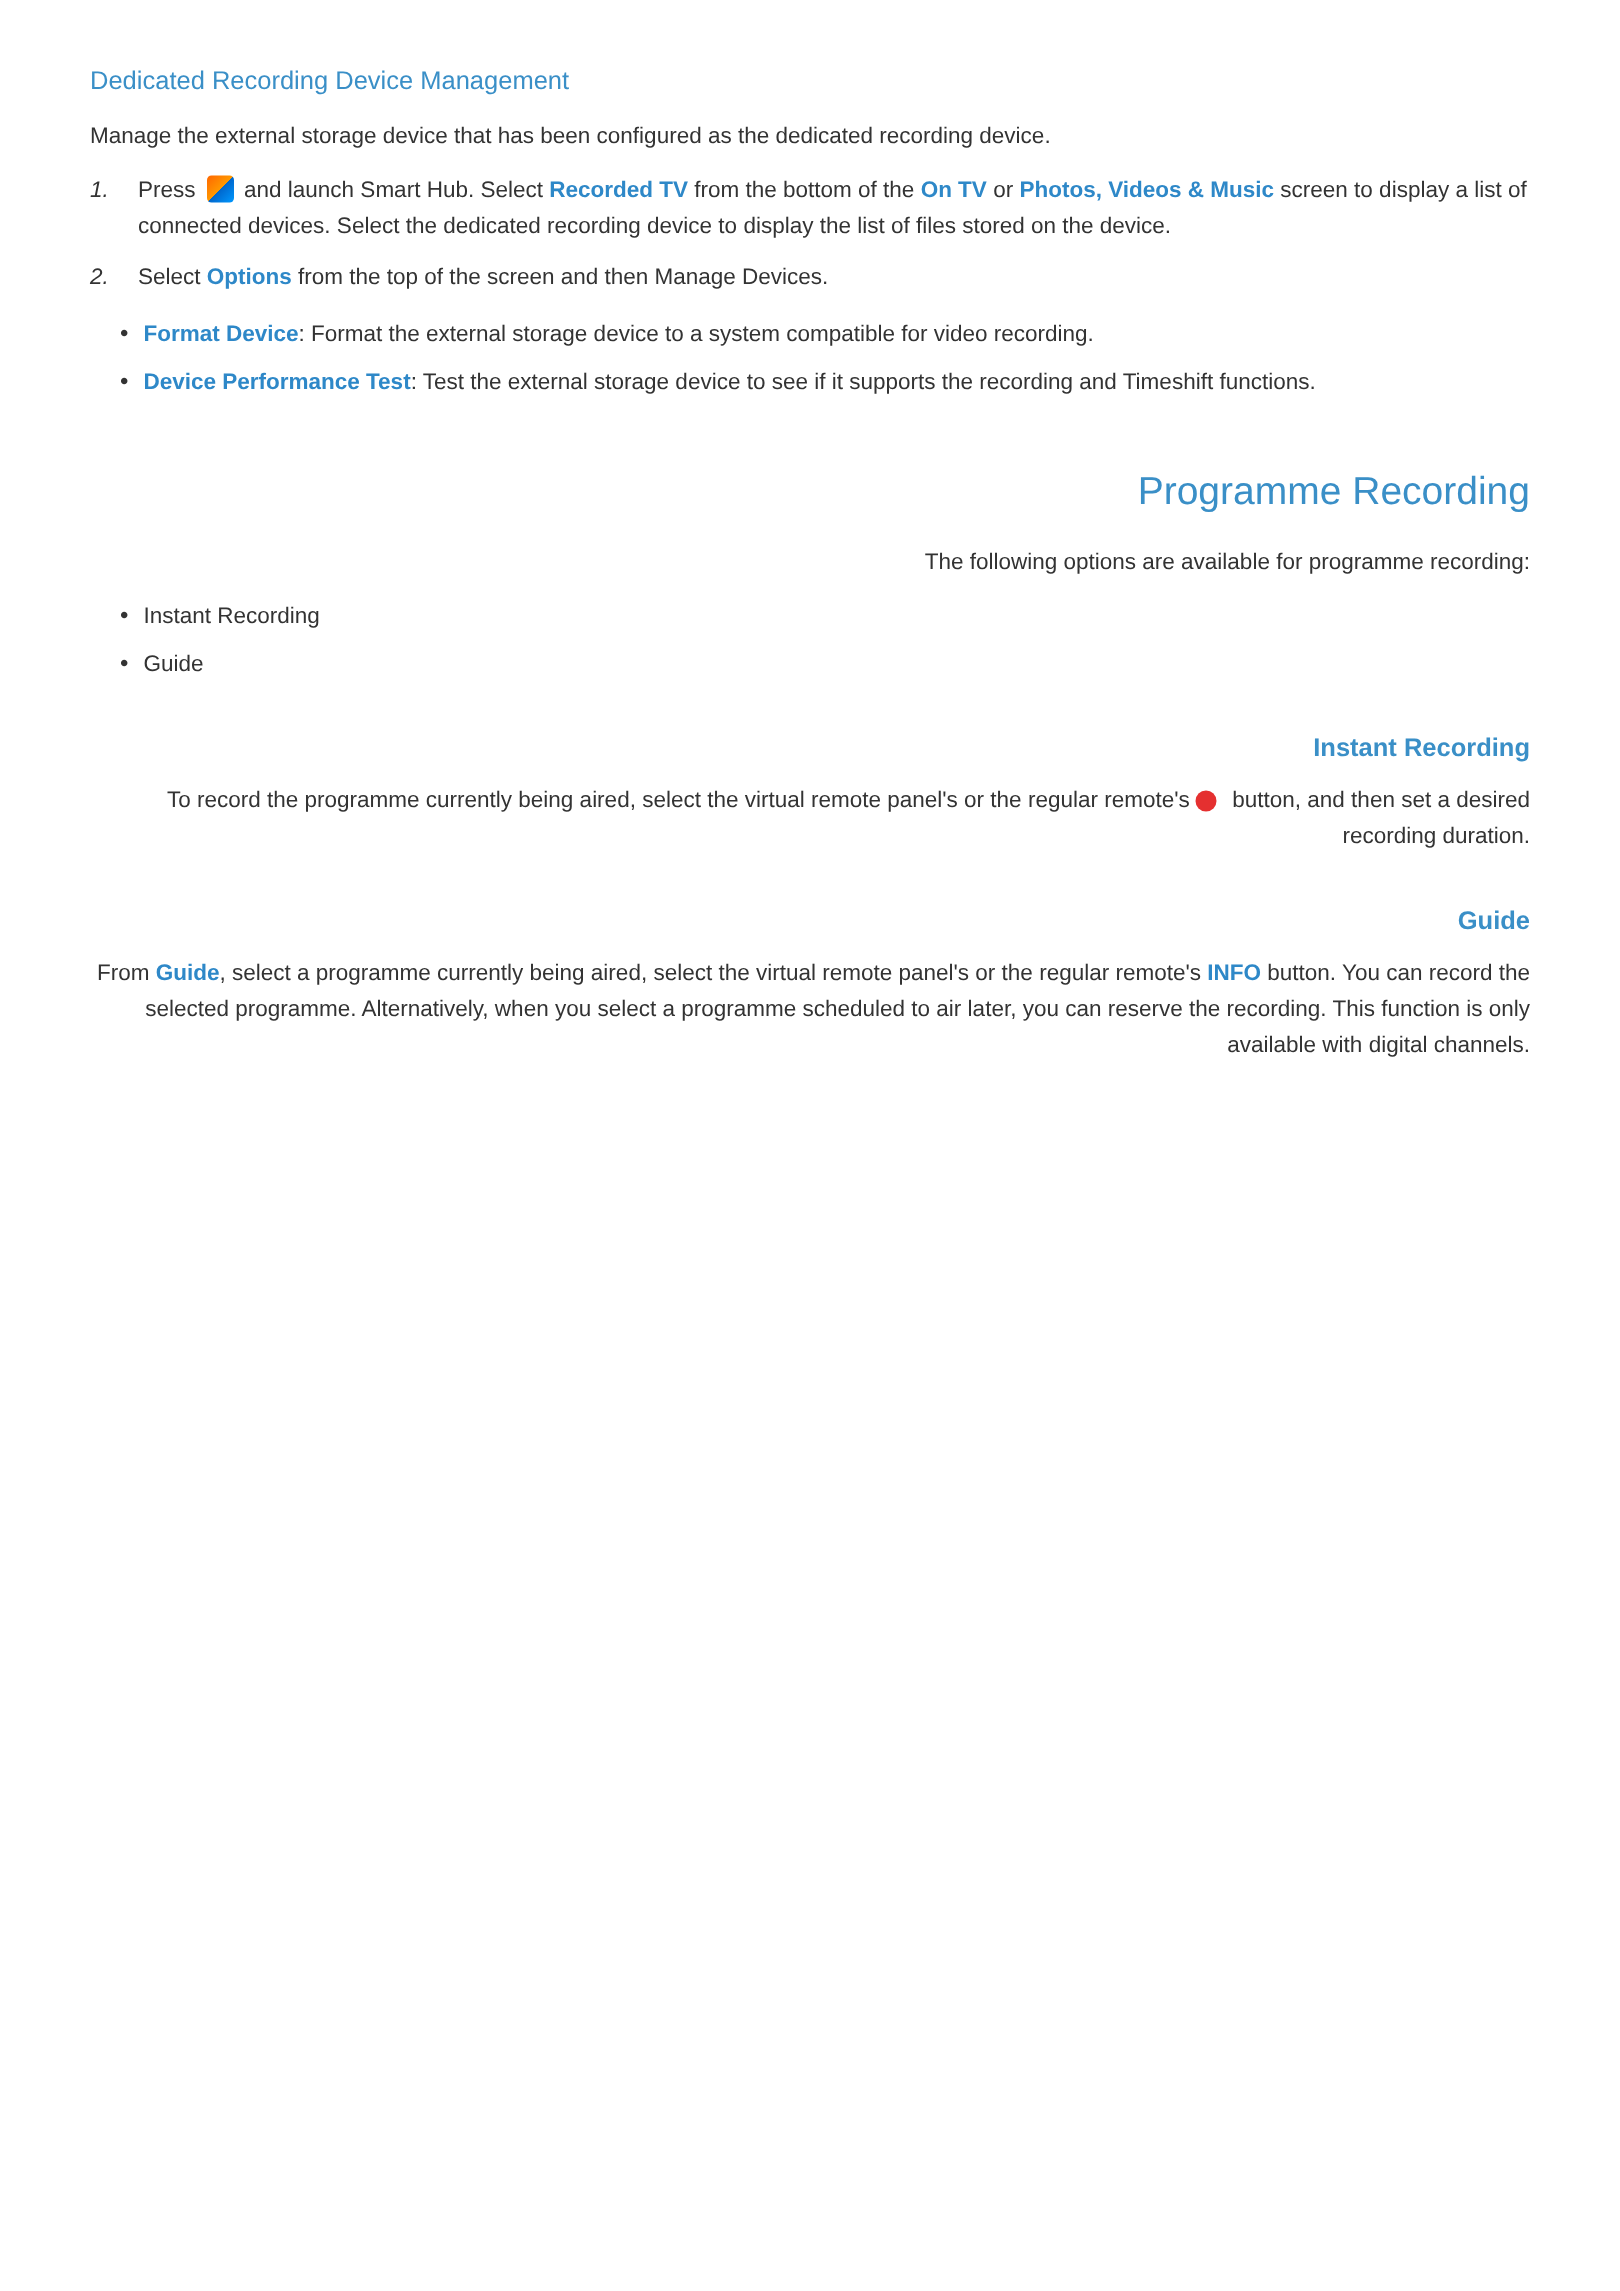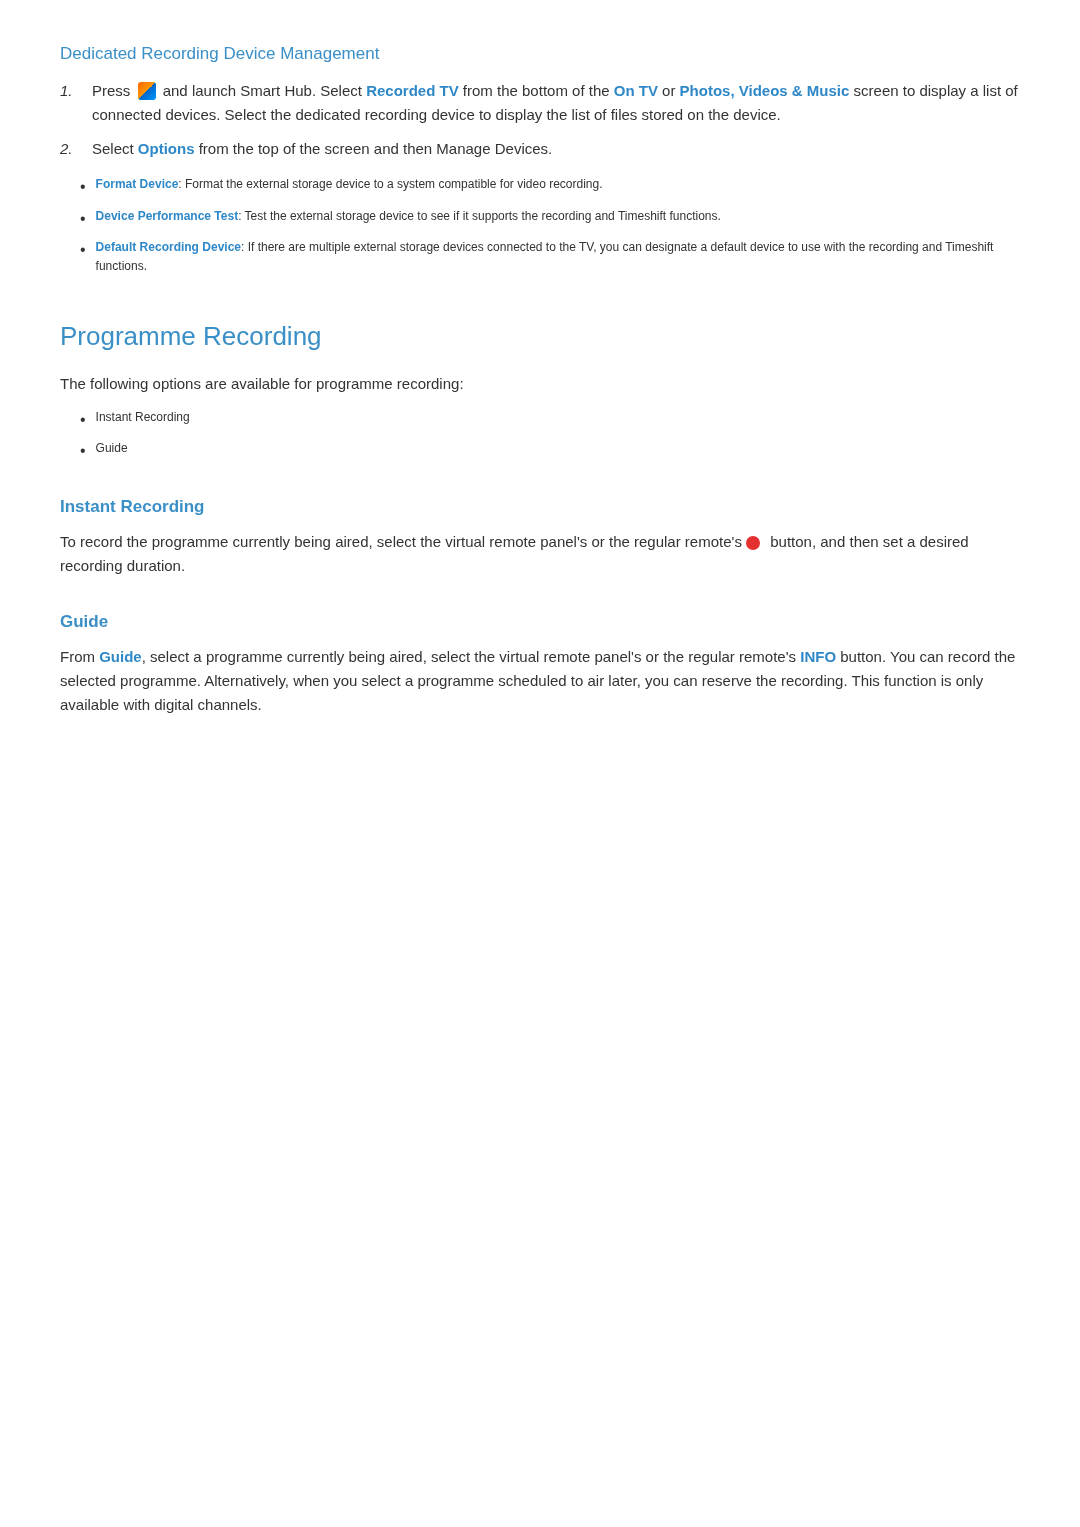--- a/index.html
+++ b/index.html
@@ -82,21 +82,21 @@
     .bullet-list {
       list-style: none;
       padding-left: 20px;
       margin-bottom: 14px;
     }
 
     .bullet-list li {
       display: flex;
       align-items: flex-start;
       margin-bottom: 8px;
-      font-size: 12px;
+      font-size: 15px;
     }
 
     .bullet-list li::before {
       content: '•';
       color: #333;
       font-size: 16px;
       margin-right: 10px;
       margin-top: 1px;
       line-height: 1.4;
     }
@@ -119,32 +119,34 @@
       border-radius: 3px;
       background: linear-gradient(135deg, #ff6600 0%, #ff9900 50%, #0066cc 50%, #0099ff 100%);
       vertical-align: middle;
       margin: 0 3px;
       position: relative;
       top: -1px;
     }
 
     .divider-space {
       margin-top: 20px;
+      text-align: right;
     }
 
     .section-block {
       margin-bottom: 8px;
     }
   </style>
 </head>
 <body>
 
 <div class="section-block">
   <h2 class="section-heading">Dedicated Recording Device Management</h2>
 
+  <p>Manage the external storage device that has been configured as the dedicated recording device.</p>
 
   <ol class="ordered-list">
     <li>
       <span class="num">1.</span>
       <span class="content">
         Press
         <span class="smarthub-icon"></span>
         and launch Smart Hub. Select <span class="highlight-blue">Recorded TV</span> from the bottom of the <span class="highlight-blue">On TV</span> or <span class="highlight-blue">Photos, Videos &amp; Music</span> screen to display a list of connected devices. Select the dedicated recording device to display the list of files stored on the device.
       </span>
     </li>
@@ -156,23 +158,20 @@
     </li>
   </ol>
 
 
   <ul class="bullet-list">
     <li>
       <span><span class="highlight-blue">Format Device</span>: Format the external storage device to a system compatible for video recording.</span>
     </li>
     <li>
       <span><span class="highlight-blue">Device Performance Test</span>: Test the external storage device to see if it supports the recording and Timeshift functions.</span>
-    </li>
-    <li>
-      <span><span class="highlight-blue">Default Recording Device</span>: If there are multiple external storage devices connected to the TV, you can designate a default device to use with the recording and Timeshift functions.</span>
     </li>
   </ul>
 </div>
 
 <div class="section-block divider-space">
   <h1 class="major-heading">Programme Recording</h1>
 
   <p>The following options are available for programme recording:</p>
 
   <ul class="bullet-list">

